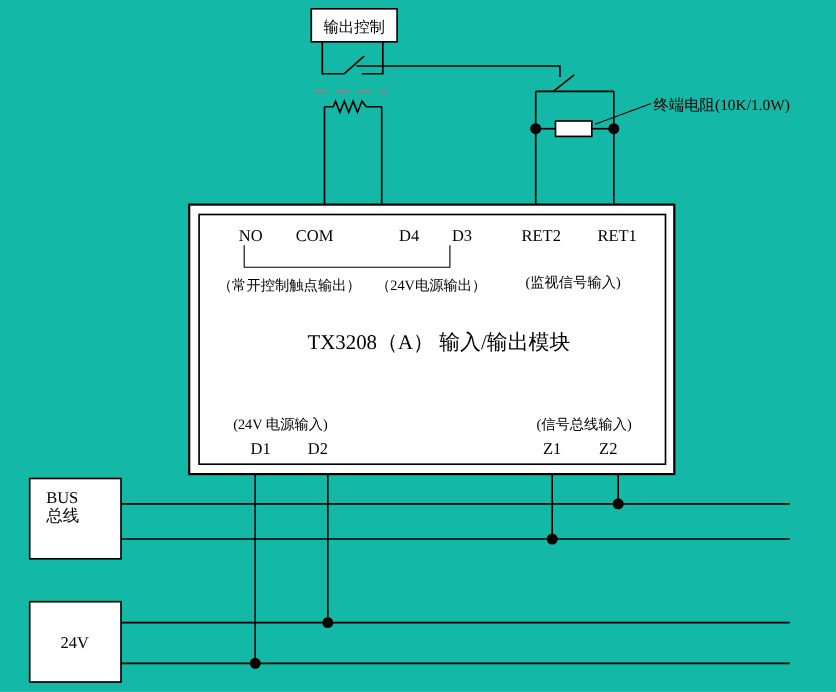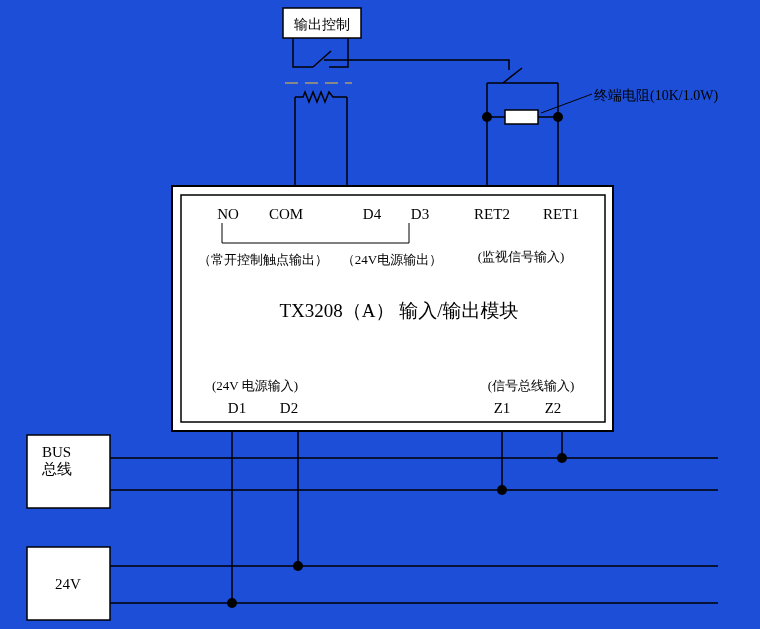--- a/index.html
+++ b/index.html
@@ -1,20 +1,20 @@
 <!DOCTYPE html>
 <html><head>
 <meta charset="utf-8">
 <title>TX3208（A） 输入/输出模块</title>
 <style>
   html,body{margin:0;padding:0;background:#ffffff;}
   .canvas{
     position:relative;
     width:760px;height:629px;
-    background:#1d4ed8;
+    background:#14b8a6;
     font-family:"Liberation Serif","DejaVu Serif",serif;
   }
   svg{display:block;}
   svg text{
     font-family:"Liberation Serif","DejaVu Serif",serif;
     fill:#000000;
   }
   .t-terminal{font-size:15px;}
   .t-annot{font-size:13px;}
   .t-title{font-size:19px;}

